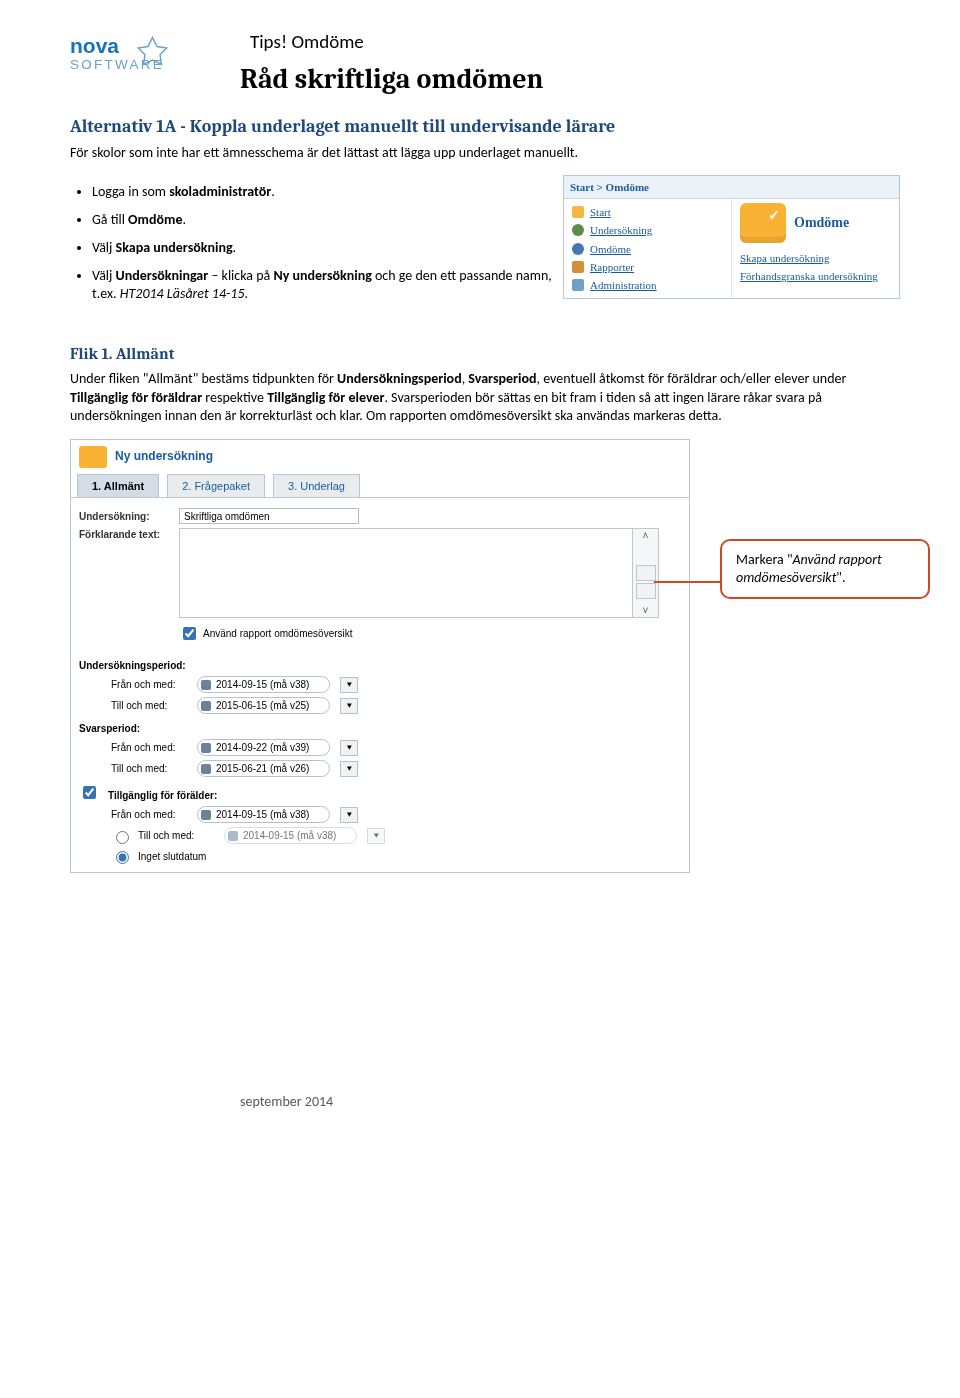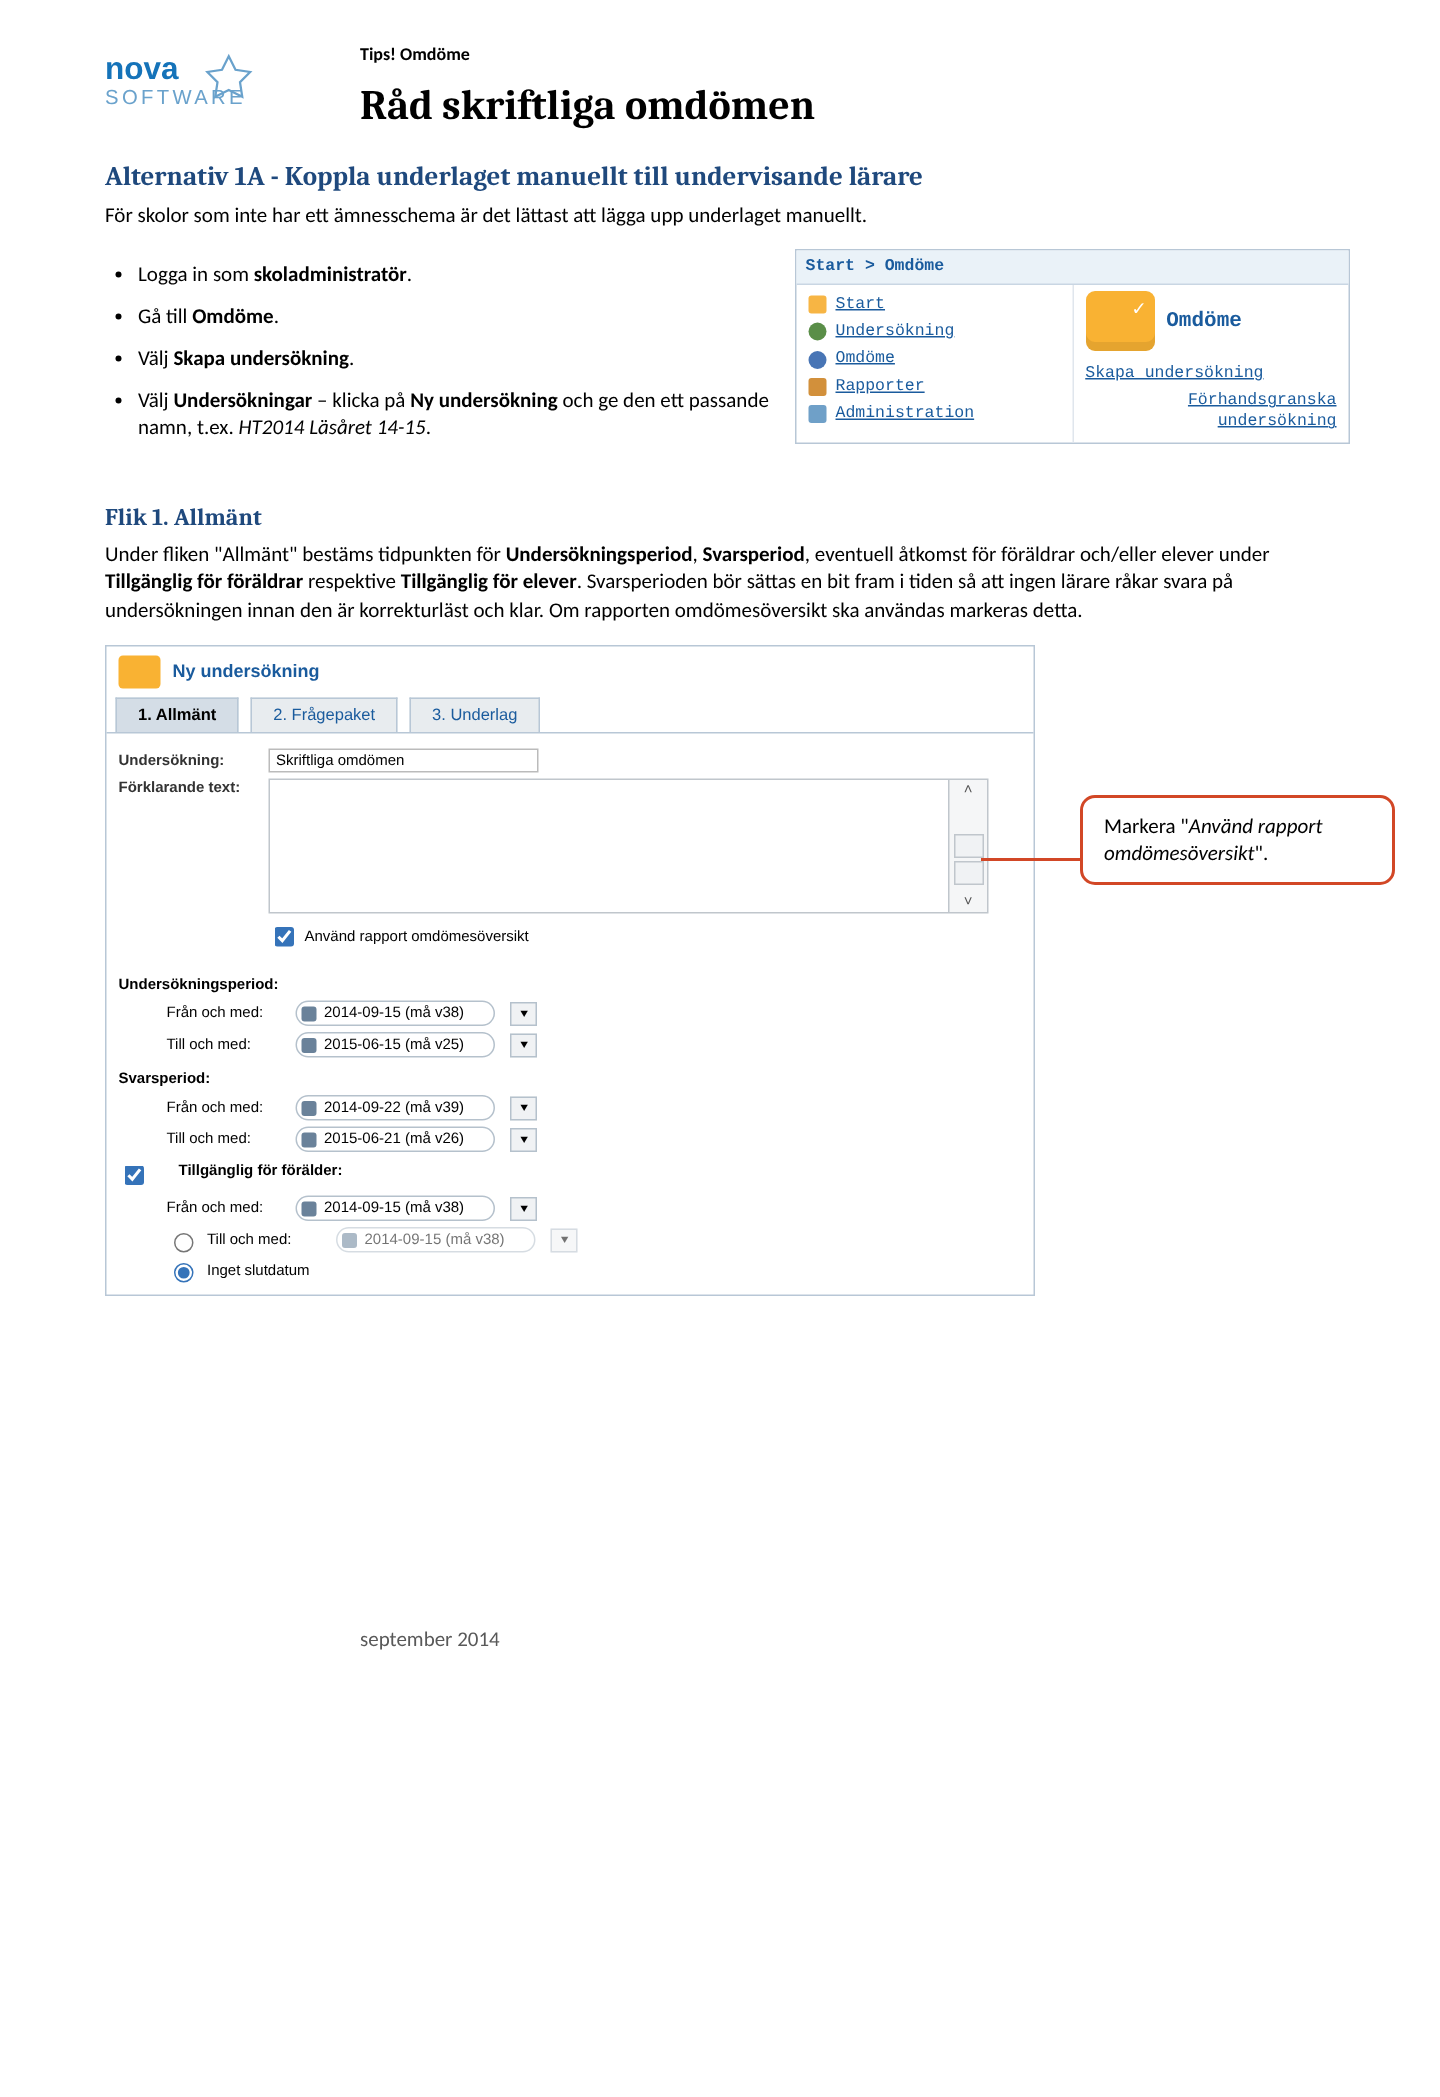--- a/index.html
+++ b/index.html
@@ -10,33 +10,33 @@
     width: 960px;
     background: #fff;
     color: #000;
     font-size: 14px;
     line-height: 1.3;
   }
   .header-row { display: flex; align-items: flex-start; margin-bottom: 18px; }
   .logo { width: 170px; }
   .logo svg { width: 150px; }
   .header-text { flex: 1; }
-  .tips { font-weight: bold; font-size: 12px; margin-bottom: 6px; }
+  .tips { font-weight: normal; font-size: 19px; margin-bottom: 6px; margin-left: 10px; }
   .main-title { font-family: Cambria, serif; font-weight: bold; font-size: 28px; }
   h2.alt { color: #1f497d; font-family: Cambria, serif; font-size: 18px; margin: 10px 0 6px 0; }
   .body-p { margin: 0 0 12px 0; }
   .columns { display: flex; align-items: flex-start; }
   .col-left { flex: 1; }
   ul.bullets { list-style: disc; padding-left: 22px; margin: 8px 0; }
   ul.bullets li { margin-bottom: 10px; }
   .b { font-weight: bold; }
   .i { font-style: italic; }
   .menu-shot {
-    width: 370px; border: 1px solid #b8c7d6; background: #fff; font-size: 11px;
-    font-family: Liberation Mono, monospace;
+    width: 337px; border: 1px solid #b8c7d6; background: #fff; font-size: 11px;
+    font-family: Liberation Serif, serif;
   }
   .menu-bc { background: #eaf2f8; border-bottom: 1px solid #c9d6e3; padding: 4px 6px; font-weight: bold; color: #1a5b9d; }
   .menu-body { display: flex; }
   .menu-col { flex: 1; padding: 4px 8px; }
   .menu-item { display: flex; align-items: center; gap: 6px; padding: 2px 0; color: #1a5b9d; text-align: right; }
   .menu-item a { text-decoration: underline; color: #1a5b9d; cursor: pointer; }
   .menu-sep { border-left: 1px solid #e0e6ed; }
   .big-icon {
     width: 46px; height: 40px; background: #f9b233; border-radius: 6px;
     display: inline-block; vertical-align: middle; margin-right: 8px;
@@ -92,21 +92,21 @@
   }
   .date-pill::before {
     content: ""; width: 10px; height: 10px; background: #6a829a; border-radius: 2px;
     position: absolute; left: 3px;
   }
   .dp-btn {
     width: 18px; height: 16px; border: 1px solid #b5c1cc; background: #f0f2f4;
     display: inline-block; margin-left: 4px; font-size: 9px; text-align: center; line-height: 14px;
   }
   .cb, .radio { accent-color: #3573b9; }
-  .fs-chk { padding: 4px 8px 2px 8px; display: flex; align-items: flex-start; gap: 20px; font-weight: bold; }
+  .fs-chk { padding: 4px 8px 2px 8px; display: flex; align-items: flex-end; gap: 9px; font-weight: bold; }
   .fs-radio { padding: 2px 8px 2px 40px; display: flex; align-items: center; gap: 6px; }
   .callout-wrap { position: relative; }
   .callout {
     position: absolute; left: 650px; top: 100px; width: 210px;
     border: 2px solid #d24726; border-radius: 10px; background: #fff;
     padding: 10px 14px; font-size: 14px; font-family: Calibri, Arial, sans-serif;
     font-style: normal;
   }
   .callout::before {
     content: ""; position: absolute; left: -68px; top: 40px;

